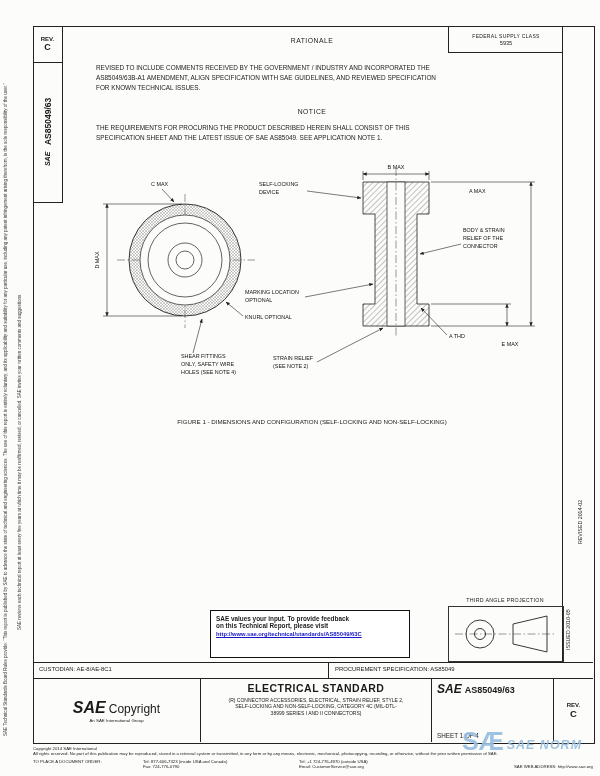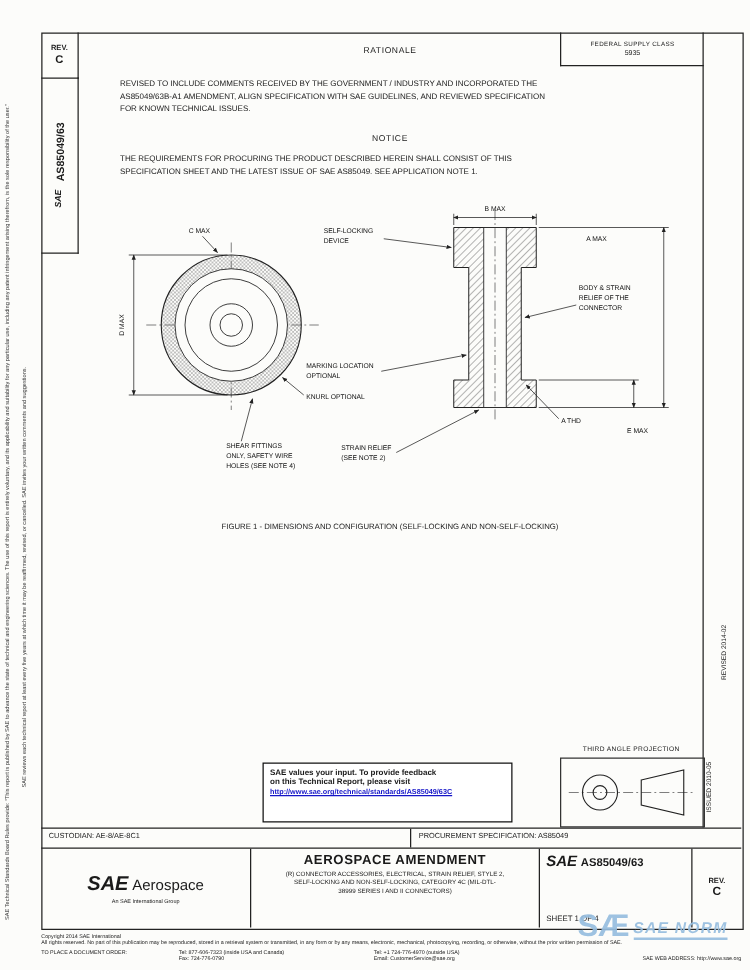--- a/index.html
+++ b/index.html
@@ -162,27 +162,27 @@
 
   <div class="abs" style="left:33px;top:662px;width:560px;height:16px;border-top:1px solid #222;display:flex;box-sizing:border-box">
     <div class="cellpad" style="width:296px;font-size:5.9px;border-right:1px solid #222;box-sizing:border-box">CUSTODIAN: AE-8/AE-8C1</div>
     <div class="cellpad" style="flex:1;font-size:5.9px">PROCUREMENT SPECIFICATION: AS85049</div>
   </div>
 
   <div class="abs" style="left:33px;top:678px;width:560px;height:64px;border-top:1px solid #222;display:flex;box-sizing:border-box">
     <div style="width:168px;border-right:1px solid #222;display:flex;flex-direction:column;align-items:center;justify-content:center;box-sizing:border-box">
       <div style="display:flex;align-items:baseline;gap:3px">
         <span class="b" style="font-size:16px;font-style:italic">SAE</span>
-        <span style="font-size:12px">Aerospace</span>
+        <span style="font-size:12px">Copyright</span>
       </div>
       <div style="font-size:4.4px;margin-top:1px">An SAE International Group</div>
     </div>
 
     <div style="flex:1;padding-top:3px">
-      <div class="c b" style="font-size:10.5px;letter-spacing:0.5px">AEROSPACE AMENDMENT</div>
+      <div class="c b" style="font-size:10.5px;letter-spacing:0.5px">ELECTRICAL STANDARD</div>
       <div class="c nowrap" style="font-size:5px;line-height:6.4px;margin-top:3px">(R) CONNECTOR ACCESSORIES, ELECTRICAL, STRAIN RELIEF, STYLE 2,</div>
       <div class="c nowrap" style="font-size:5px;line-height:6.4px">SELF-LOCKING AND NON-SELF-LOCKING, CATEGORY 4C (MIL-DTL-</div>
       <div class="c nowrap" style="font-size:5px;line-height:6.4px">38999 SERIES I AND II CONNECTORS)</div>
     </div>
 
     <div style="width:162px;border-left:1px solid #222;display:flex;box-sizing:border-box">
       <div style="flex:1;display:flex;flex-direction:column;padding:3px 0 3px 5px;box-sizing:border-box">
         <div style="display:flex;align-items:baseline;gap:3px">
           <span class="b" style="font-size:12px;font-style:italic">SAE</span>
           <span class="b" style="font-size:9px">AS85049/63</span>
@@ -213,19 +213,19 @@
         <div class="nowrap">
           <span>SAE WEB ADDRESS:</span>
           <span>http://www.sae.org</span>
         </div>
       </div>
     </div>
   </div>
 
   <div class="abs" style="left:462px;top:730px;width:136px;display:flex;align-items:flex-end;gap:3px;color:#97bedf;opacity:0.92">
     <span class="b" style="font-size:25px;line-height:22px">SÆ</span>
-    <span style="display:inline-flex;flex-direction:column">
+    <span style="display:inline-flex;flex-direction:row">
       <span class="b nowrap" style="font-size:12.5px;font-style:italic;letter-spacing:1px">SAE NORM</span>
       <span style="height:2px;background:#97bedf;width:100%;margin-top:1px"></span>
     </span>
   </div>
 
 </div>
 
 </body></html>

